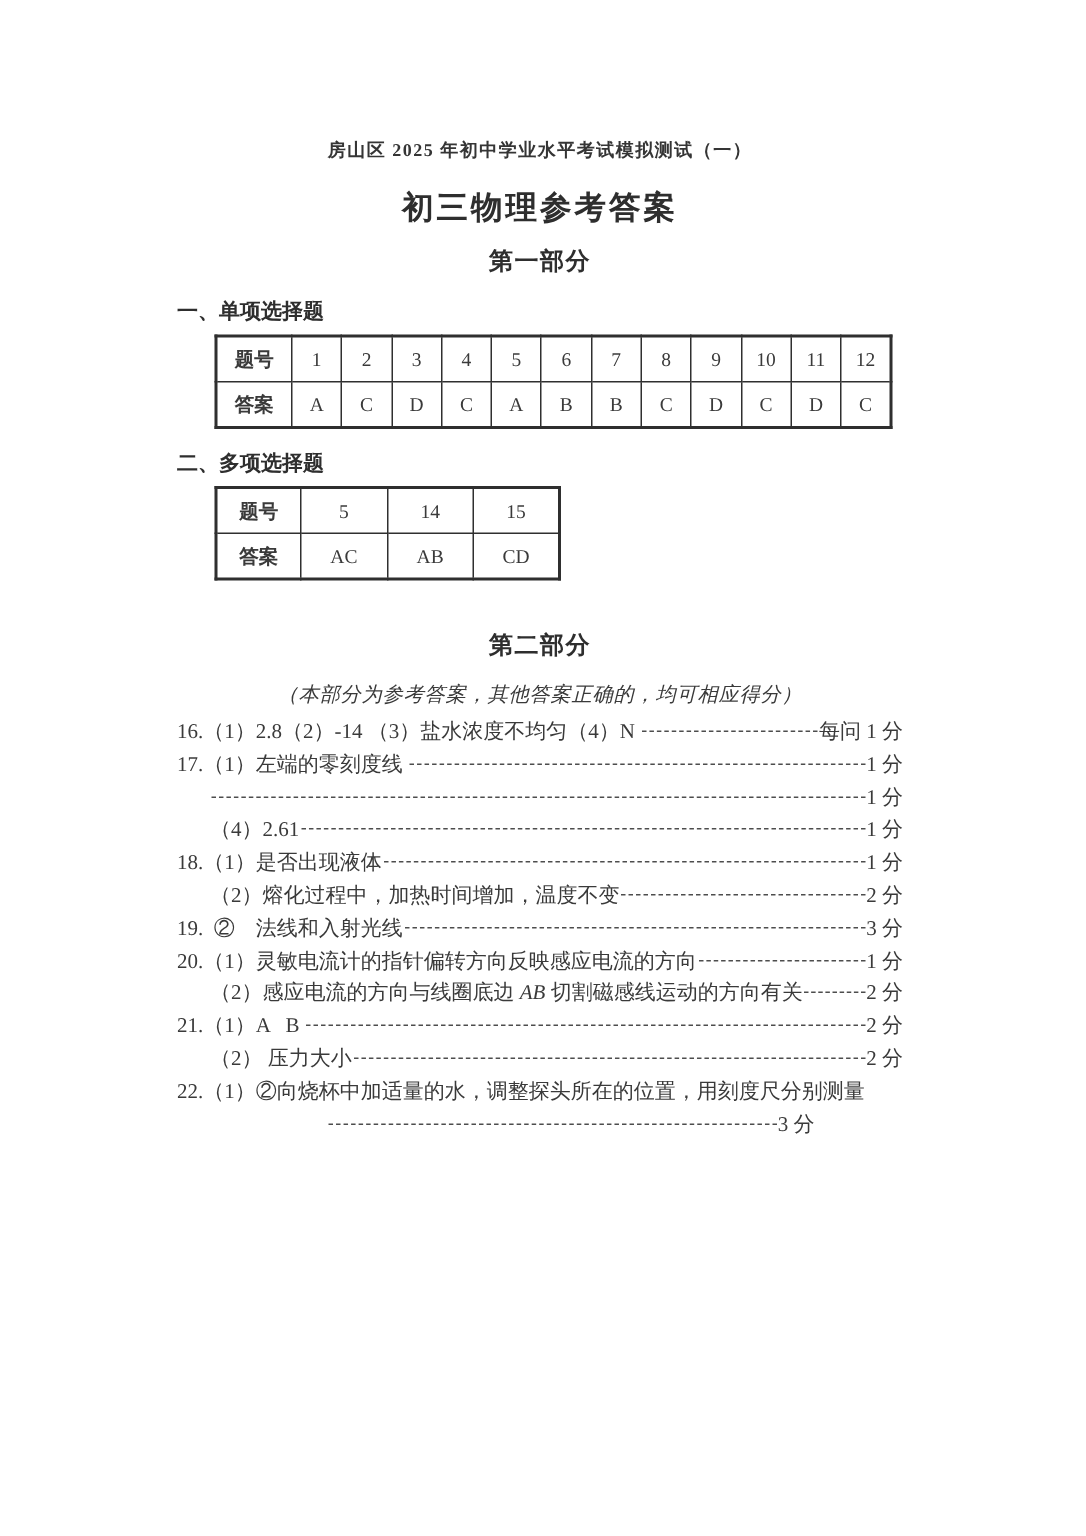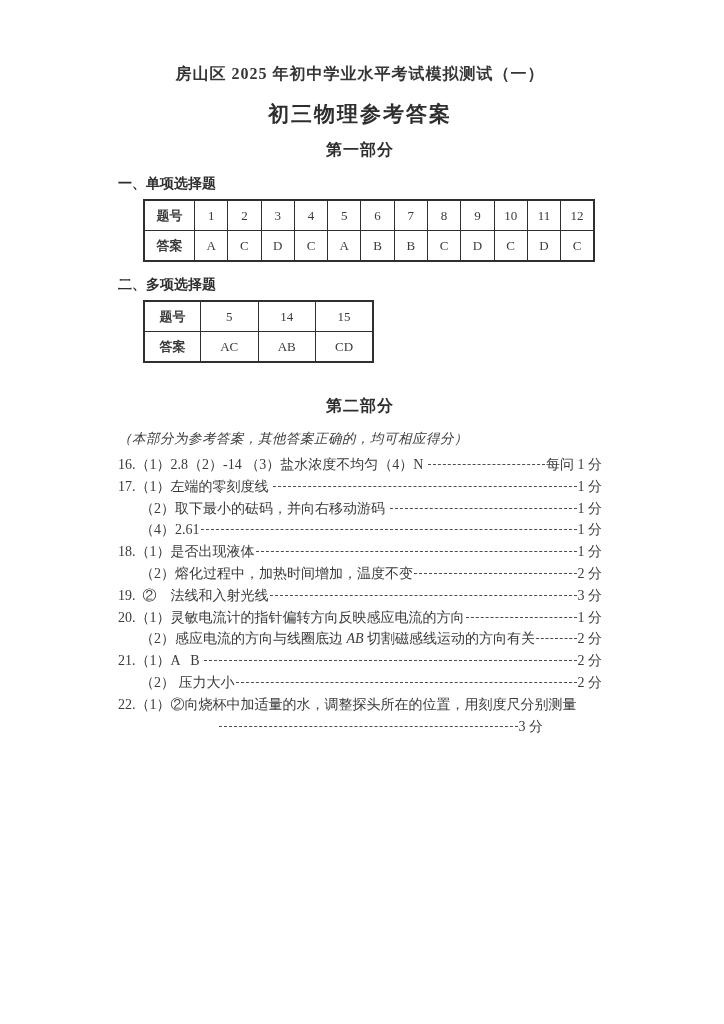--- a/index.html
+++ b/index.html
@@ -1,36 +1,36 @@
 <!DOCTYPE html>
 <html><head>
 <meta charset="utf-8">
 <style>
   html,body{margin:0;padding:0;}
   body{
     width:724px;height:1024px;background:#ffffff;overflow:hidden;
     font-family:"Liberation Serif","DejaVu Serif",serif;color:#3a3a3a;
   }
   .page{box-sizing:border-box;width:724px;height:1024px;padding:0 122px 0 118px;}
-  .title{margin-top:64px;text-align:center;font-size:16px;font-weight:600;letter-spacing:1px;color:#353535;}
+  .title{margin-top:92px;text-align:center;font-size:12px;font-weight:600;letter-spacing:1px;color:#353535;}
   .subtitle{margin-top:15px;text-align:center;font-size:21px;font-weight:bold;letter-spacing:2px;color:#2e2e2e;
     font-family:"Liberation Sans","DejaVu Sans",sans-serif;}
   .part-heading{margin-top:12px;text-align:center;font-size:16px;font-weight:bold;letter-spacing:1px;color:#2e2e2e;
     font-family:"Liberation Sans","DejaVu Sans",sans-serif;}
   .sec-heading{margin-top:13px;font-size:14px;font-weight:bold;color:#2e2e2e;line-height:19px;
     font-family:"Liberation Sans","DejaVu Sans",sans-serif;}
   table.anstable{border-collapse:collapse;table-layout:fixed;margin:6px 0 0 25px;border:2px solid #2f2f2f;}
   table.anstable td{border:1px solid #2f2f2f;height:29px;text-align:center;vertical-align:middle;
     font-size:13px;color:#3a3a3a;padding:0;}
   table.t1{width:452px;}
   table.t1 td.lab{width:49px;}
   table.t2{width:231px;}
   table.t2 td.lab{width:55px;}
   td.lab{font-weight:bold;font-family:Liberation Mono, monospace;font-size:13px;color:#2e2e2e;}
-  .note{margin-top:13px;font-style:italic;font-size:13.5px;color:#3a3a3a;letter-spacing:0.5px;}
+  .note{margin-top:13px;text-align:center;font-style:italic;font-size:13.5px;color:#3a3a3a;letter-spacing:0.5px;}
   .answers{margin-top:6px;}
   .ans-line{display:flex;align-items:baseline;height:21.8px;font-size:14px;white-space:pre;line-height:21.8px;}
   .ans-line .atext{white-space:pre;}
   .ans-line .score{white-space:pre;}
   .leader{flex:1 1 auto;min-width:8px;border-bottom:1px dashed #4d4d4d;transform:translateY(-4px);margin:0 1px;}
   .ind{padding-left:22px;}
   .ind2{padding-left:95px;}
   .l22tail{padding-left:100px;margin-right:59px;}
   i{font-style:italic;}
 </style>
@@ -111,21 +111,20 @@
       <span class="score">每问 1 分</span>
     </div>
 
     <div class="ans-line">
       <span class="atext">17.（1）左端的零刻度线 </span>
       <span class="leader"></span>
       <span class="score">1 分</span>
     </div>
 
     <div class="ans-line ind">
-      <span class="atext">（2）取下最小的砝码，并向右移动游码 </span>
       <span class="leader"></span>
       <span class="score">1 分</span>
     </div>
 
     <div class="ans-line ind">
       <span class="atext">（4）2.61</span>
       <span class="leader"></span>
       <span class="score">1 分</span>
     </div>
 

